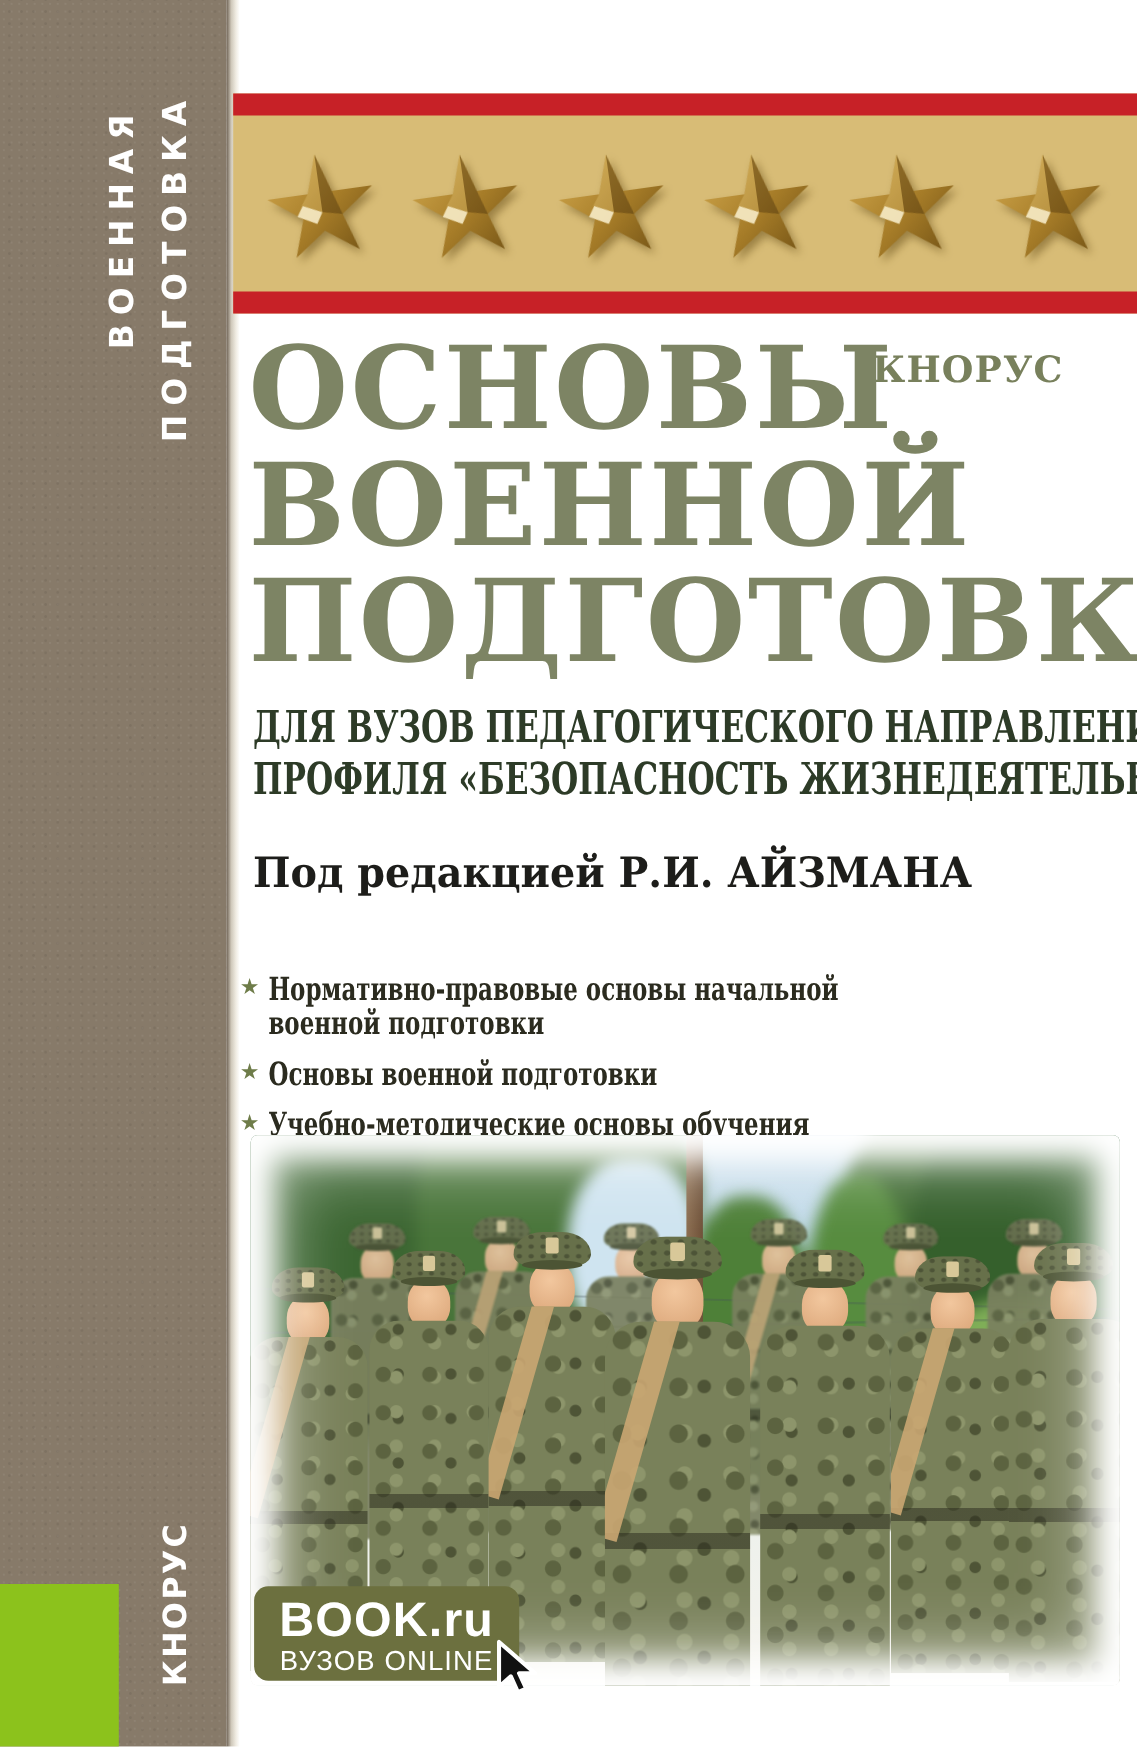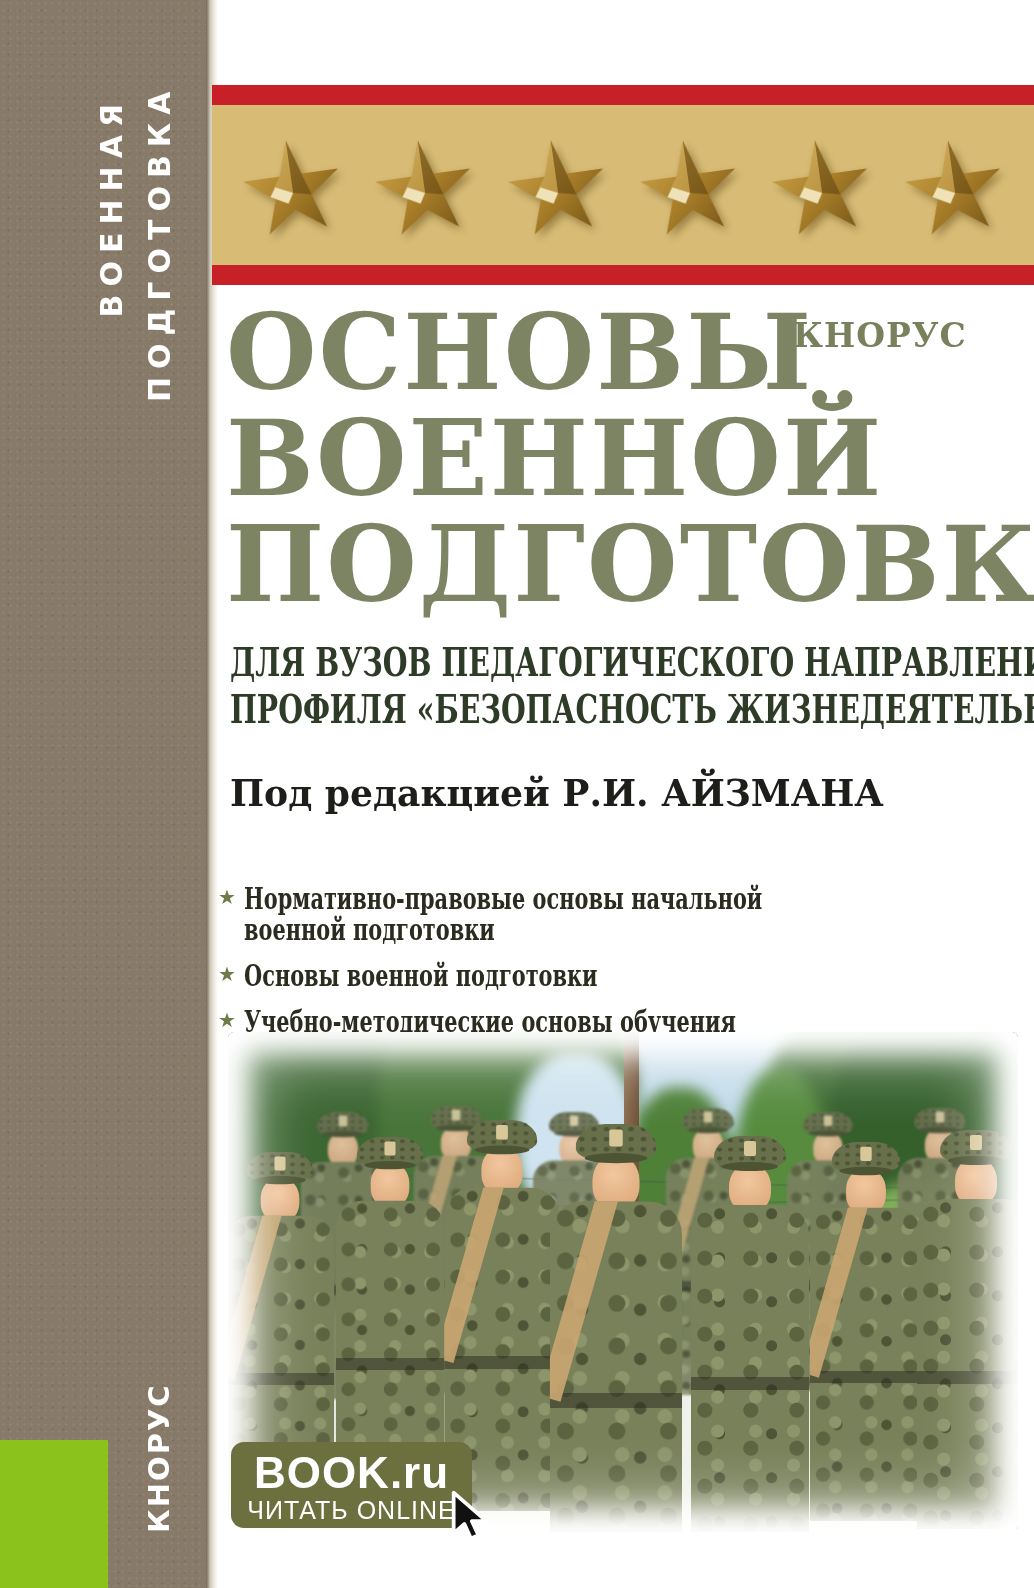--- a/index.html
+++ b/index.html
@@ -267,19 +267,19 @@
         <div class="cap"></div>
         <div class="face"></div>
         <div class="torso"></div>
       </div>
 
     <div class="ph-fade"></div>
   </div>
 
   <div class="read-badge">
     <div class="rb-title">BOOK.ru</div>
-    <div class="rb-sub">ЧИТАТЬ ONLINE</div>
+    <div class="rb-sub">ВУЗОВ ONLINE</div>
     <svg class="cursor-icon" viewBox="0 0 24 24">
       <path d="M5 2 L5 19.5 L9.6 15.4 L12.4 21.6 L15.6 20.2 L12.8 14.2 L19 14.2 Z" fill="#111111" stroke="#ffffff" stroke-width="1.6" stroke-linejoin="round"></path>
     </svg>
   </div>
 
 </div>
 
 </body></html>

